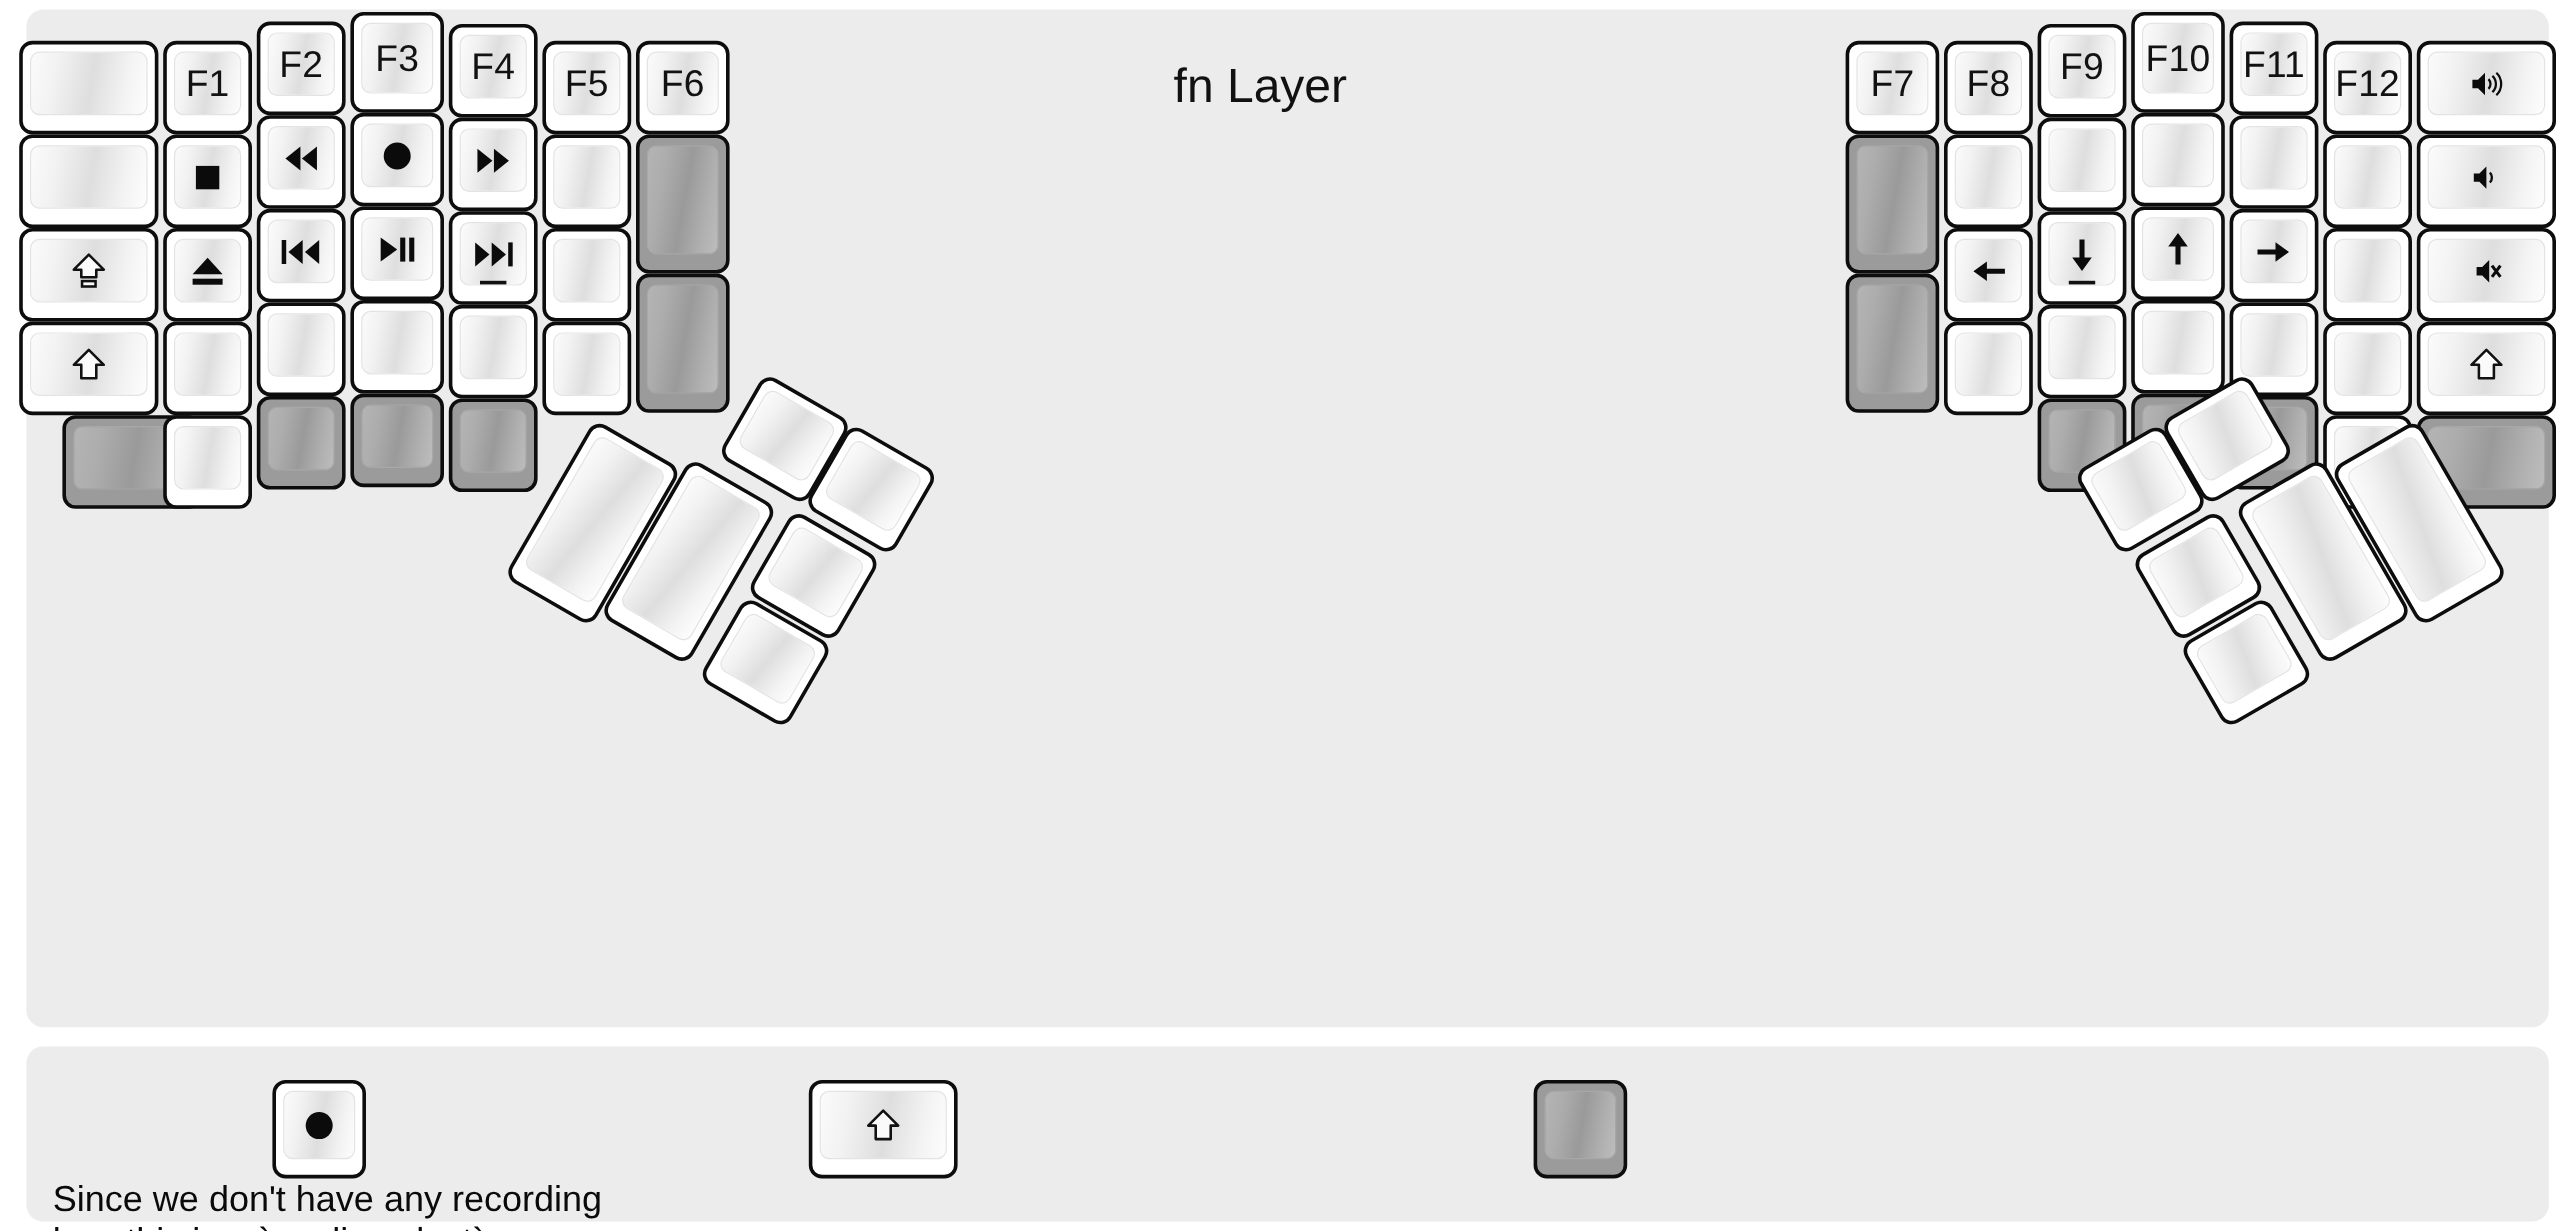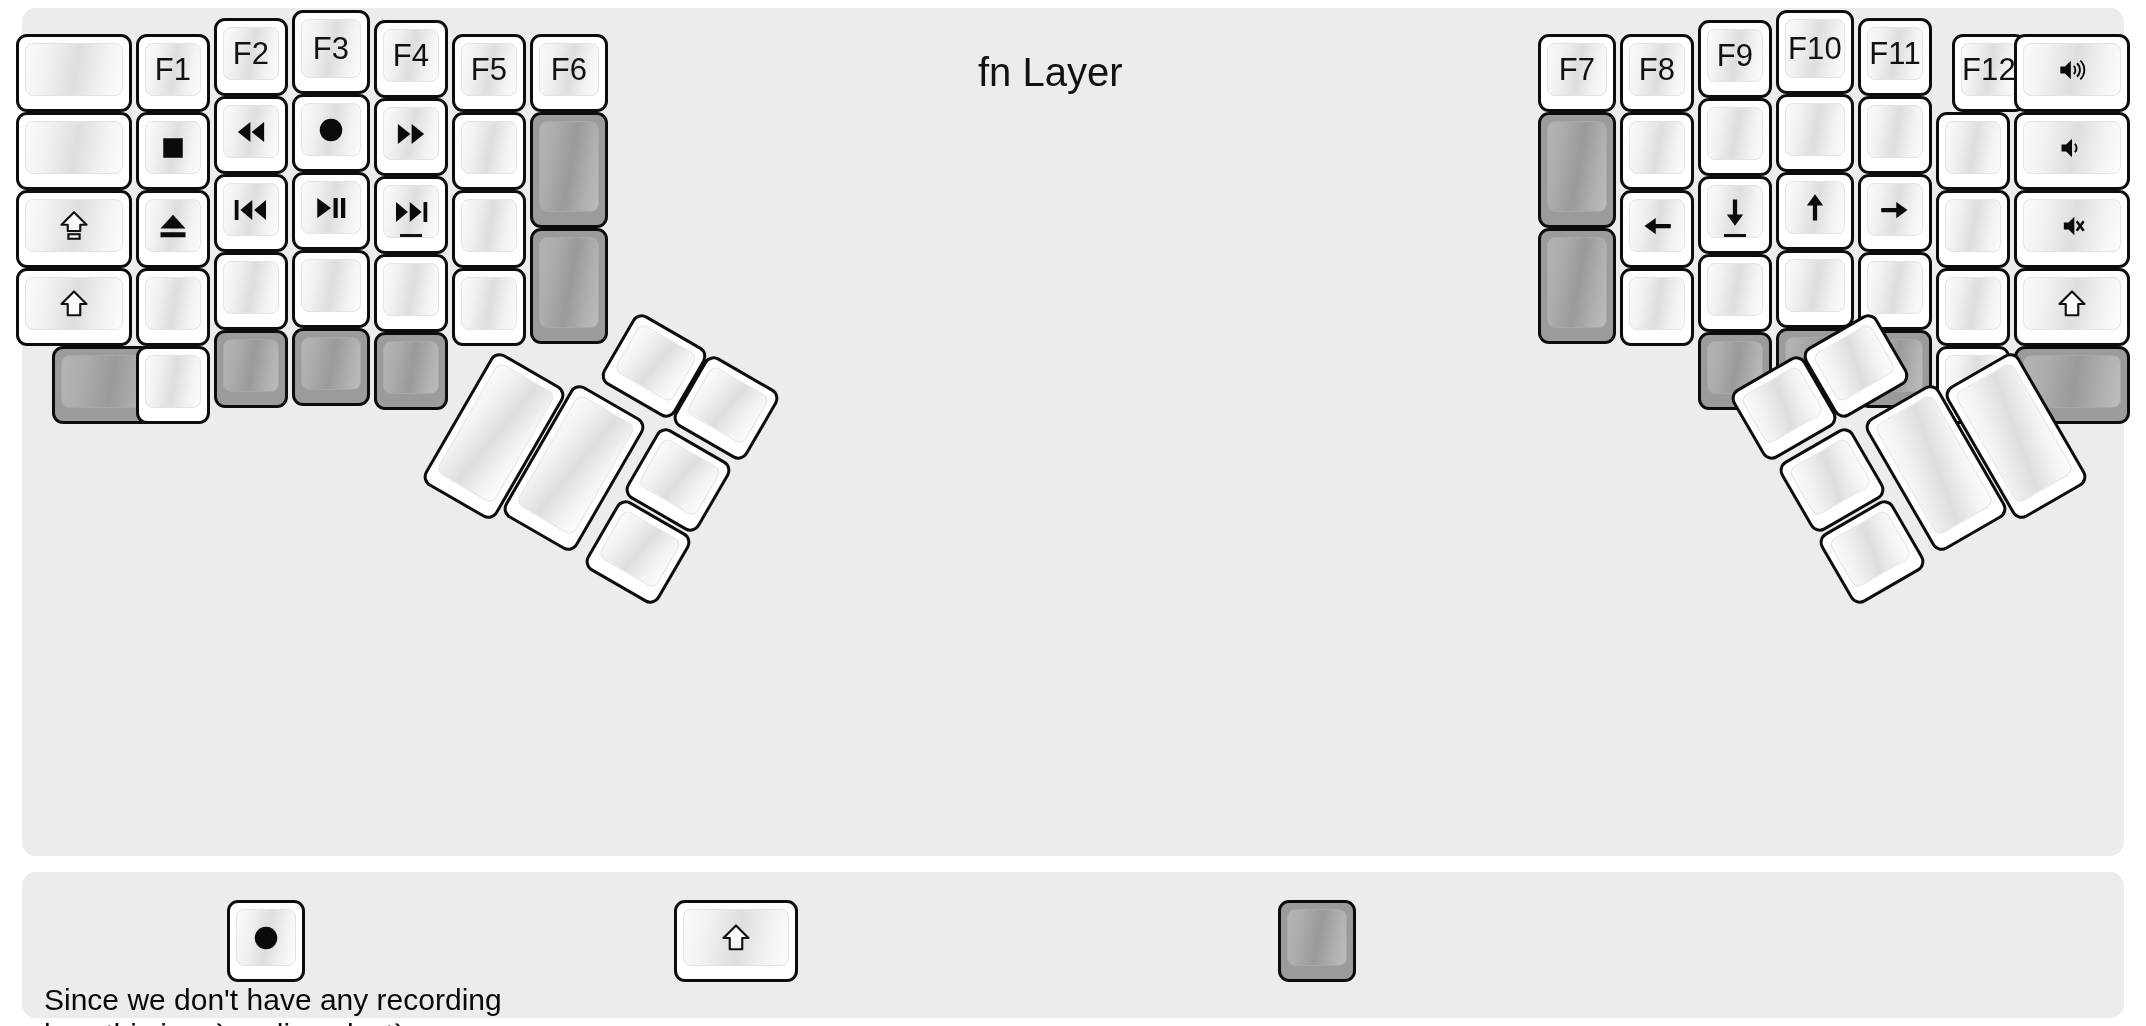--- a/index.html
+++ b/index.html
@@ -369,21 +369,21 @@
             </svg>
           </span>
         </div>
       </div>
       <div class="key" style="left: 1858px; top: 252px; width: 74px; height: 78px;">
         <div class="cap"></div>
       </div>
       <div class="key trans" style="left: 1858px; top: 330px; width: 74px; height: 78px;">
         <div class="cap"></div>
       </div>
-      <div class="key" style="left: 1936px; top: 34px; width: 74px; height: 78px; margin-left: 16px;">
+      <div class="key" style="left: 1936px; top: 34px; width: 74px; height: 78px;">
         <div class="cap">
           <span class="lbl">F12</span>
         </div>
       </div>
       <div class="key" style="left: 1936px; top: 112px; width: 74px; height: 78px;">
         <div class="cap"></div>
       </div>
       <div class="key" style="left: 1936px; top: 190px; width: 74px; height: 78px;">
         <div class="cap"></div>
       </div>

